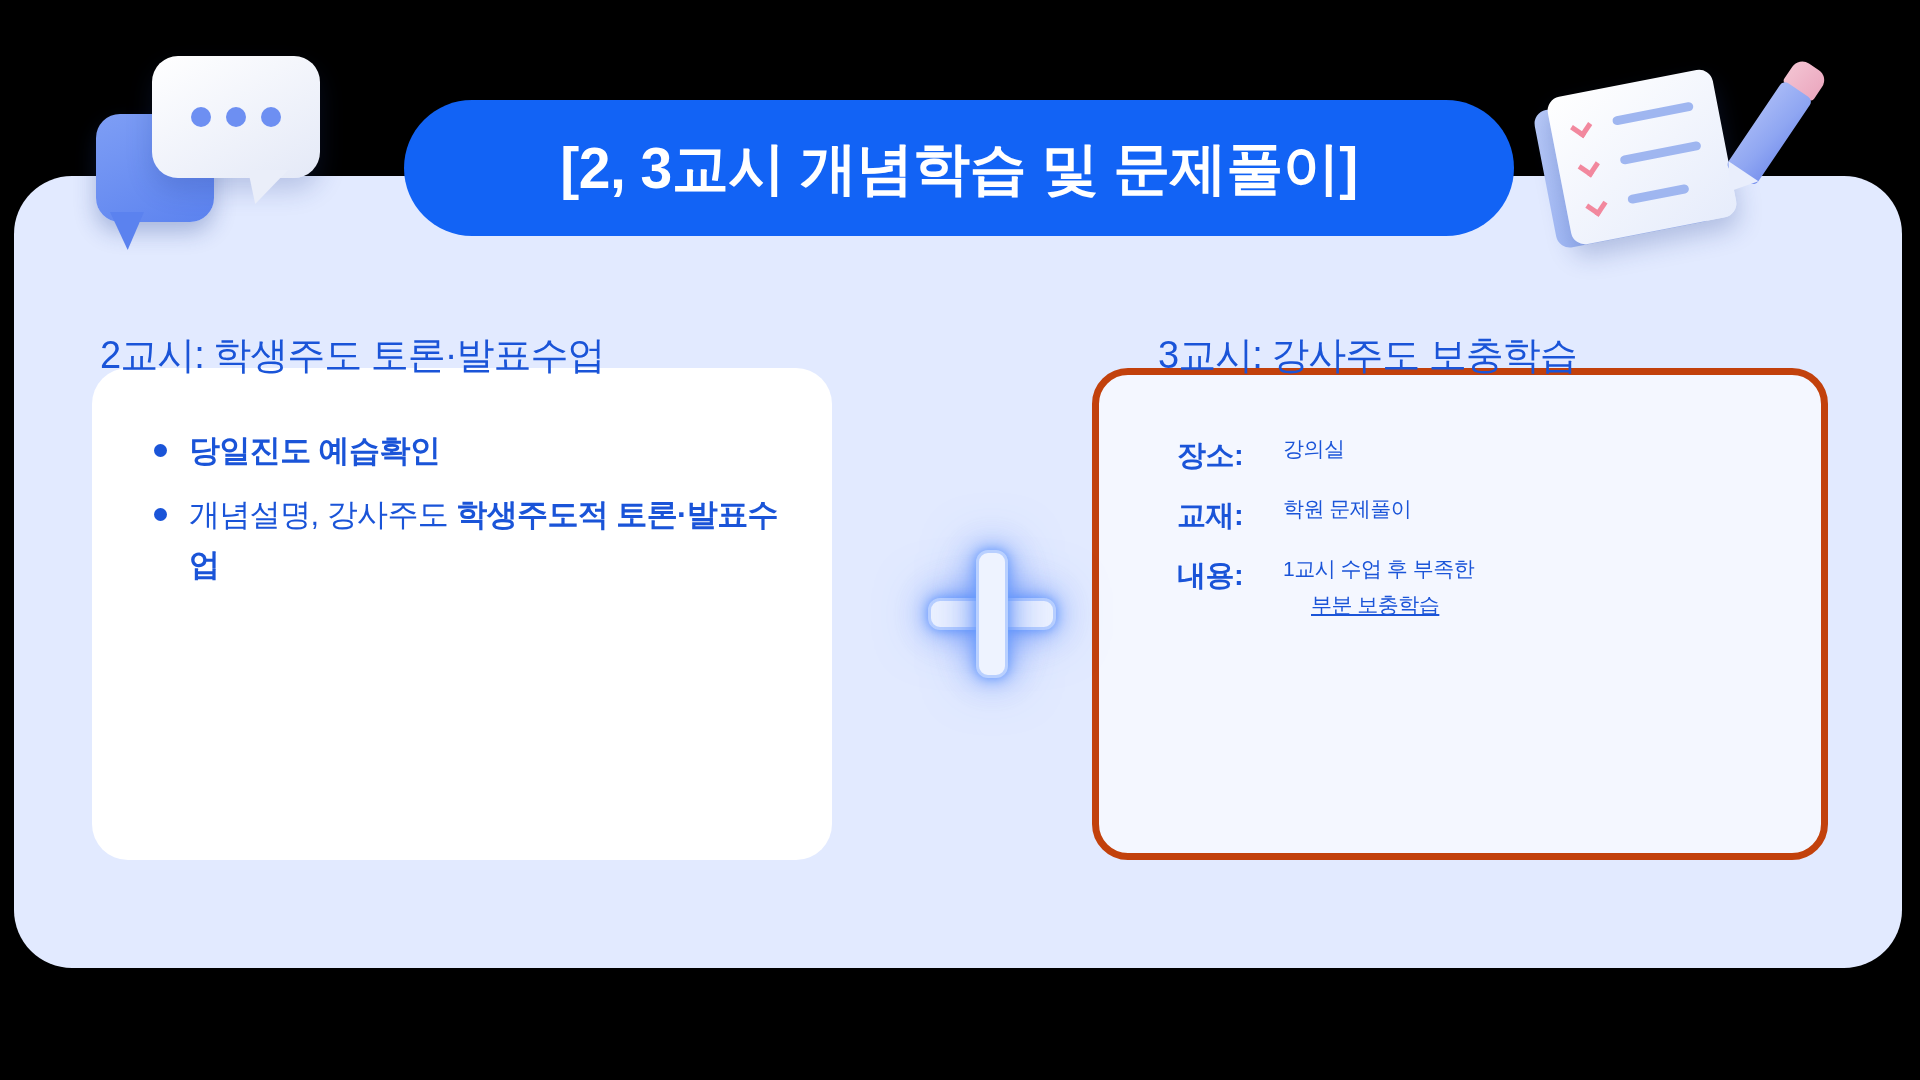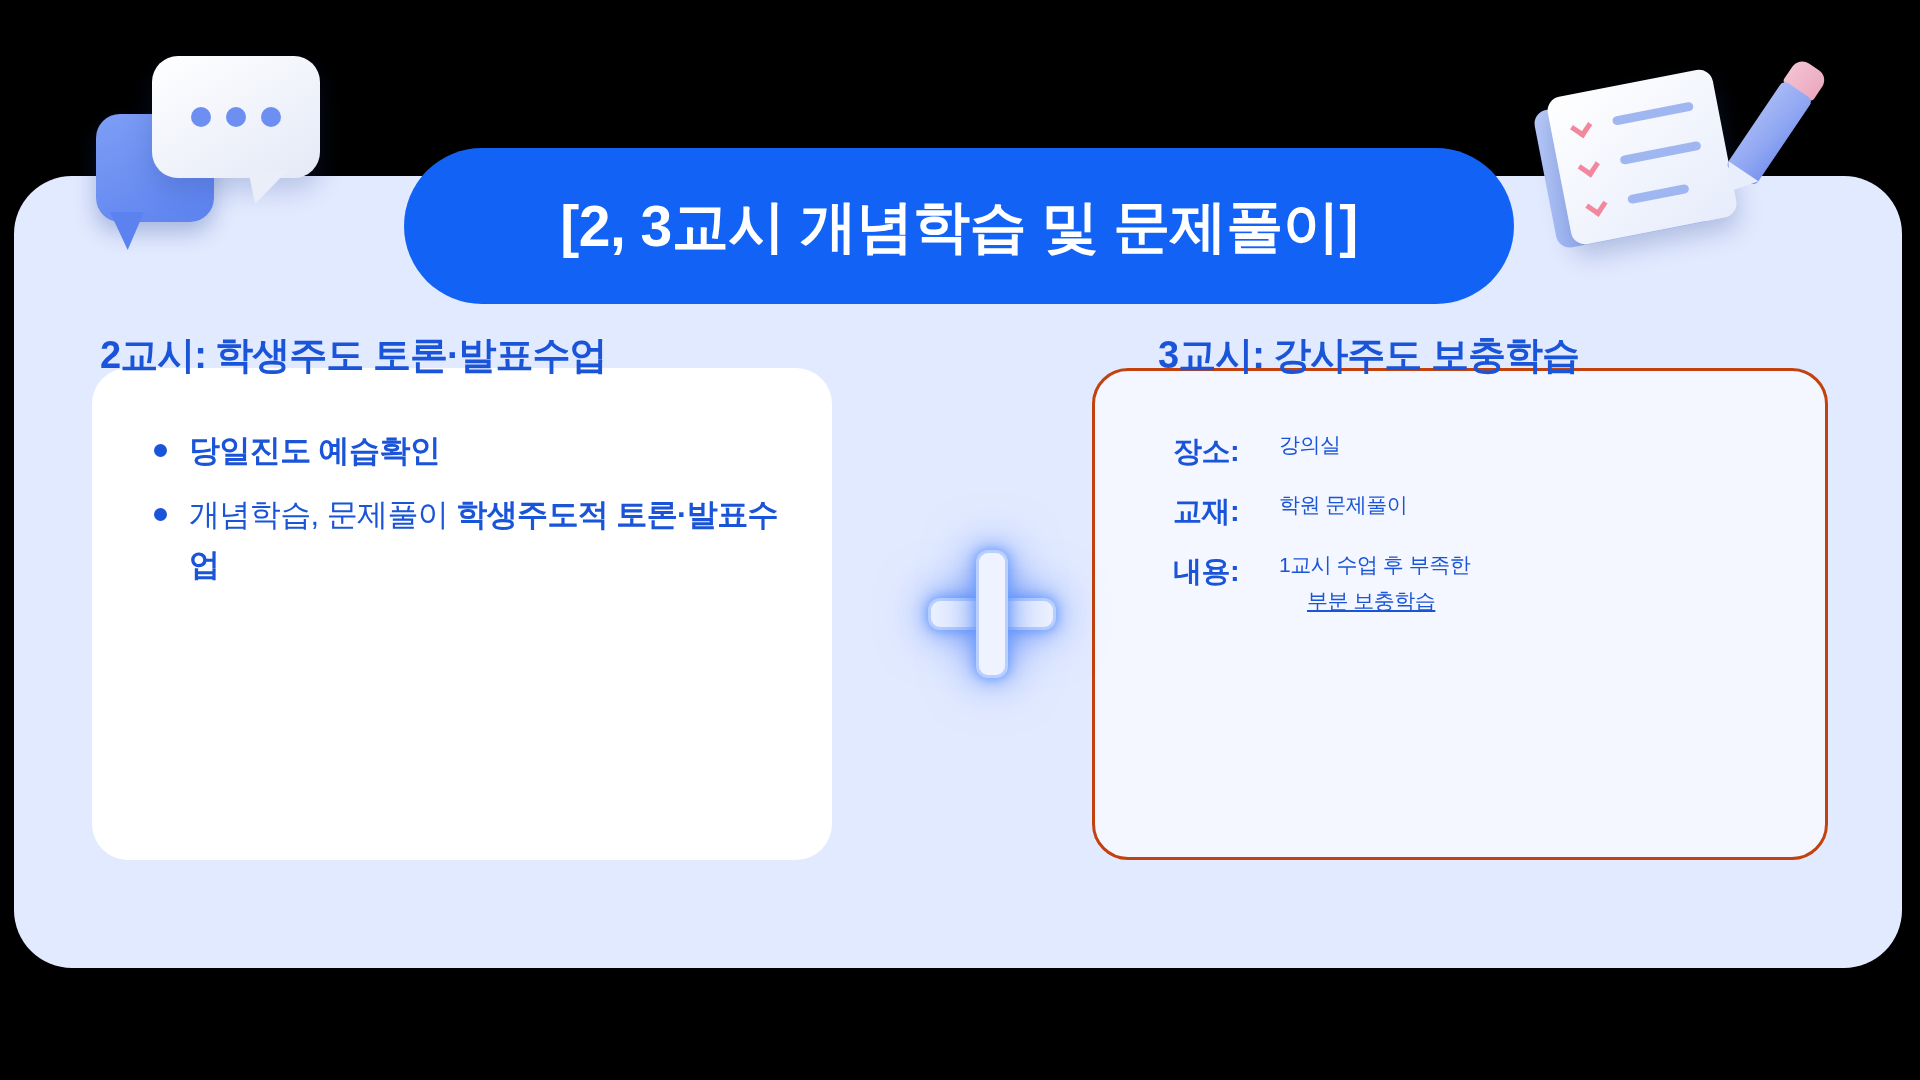--- a/index.html
+++ b/index.html
@@ -31,28 +31,27 @@
     background: #e2eaff;
     border-radius: 58px;
   }
 
   
   .title-pill {
     position: absolute;
     left: 404px;
     top: 100px;
     width: 1110px;
-    height: 156px;
+    height: 136px;
     background: #1263f5;
     border-radius: 78px;
     display: flex;
     align-items: center;
     justify-content: center;
     z-index: 6;
-    margin-top: 48px;
   }
   .title-pill-text {
     color: #ffffff;
     font-size: 57px;
     font-weight: 700;
     letter-spacing: -0.5px;
     white-space: nowrap;
     line-height: 1;
   }
 
@@ -194,21 +193,21 @@
     height: 0;
     border-left: 18px solid transparent;
     border-right: 18px solid transparent;
     border-top: 24px solid #e9eefc;
   }
 
   
   .col-heading {
     position: absolute;
     font-size: 38px;
-    font-weight: 700;
+    font-weight: 400;
     color: #1a54d8;
     white-space: nowrap;
     letter-spacing: -1px;
     z-index: 5;
   }
   .col-heading.left  { left: 100px; top: 330px; }
   .col-heading.right { left: 1158px; top: 330px; text-align: right; }
 
   
   .card {
@@ -219,21 +218,21 @@
   }
   .card.left {
     left: 92px;
     width: 740px;
     background: #ffffff;
   }
   .card.right {
     left: 1092px;
     width: 736px;
     background: #f4f7ff;
-    border: 3px solid #c2410c;
+    border: 7px solid #c2410c;
   }
 
   
   .bullet-list {
     position: absolute;
     left: 62px;
     top: 58px;
     right: 28px;
   }
   .bullet-row {
@@ -364,21 +363,21 @@
   <div class="col-heading right">3교시: 강사주도 보충학습</div>
 
   <div class="card left">
     <div class="bullet-list" id="bullet-list">
         <div class="bullet-row">
           <span class="bullet-dot"></span>
           <div class="bullet-text"><span class="b">당일진도 예습확인</span></div>
         </div>
         <div class="bullet-row">
           <span class="bullet-dot"></span>
-          <div class="bullet-text"><span class="n">개념학습, 문제풀이 </span><span class="b">학생주도적 토론·발표수업</span></div>
+          <div class="bullet-text"><span class="n">개념설명, 강사주도 </span><span class="b">학생주도적 토론·발표수업</span></div>
         </div>
       </div>
   </div>
 
   <div class="plus-connector">
     <span class="plus-bar h"></span>
     <span class="plus-bar v"></span>
   </div>
 
   <div class="card right">

